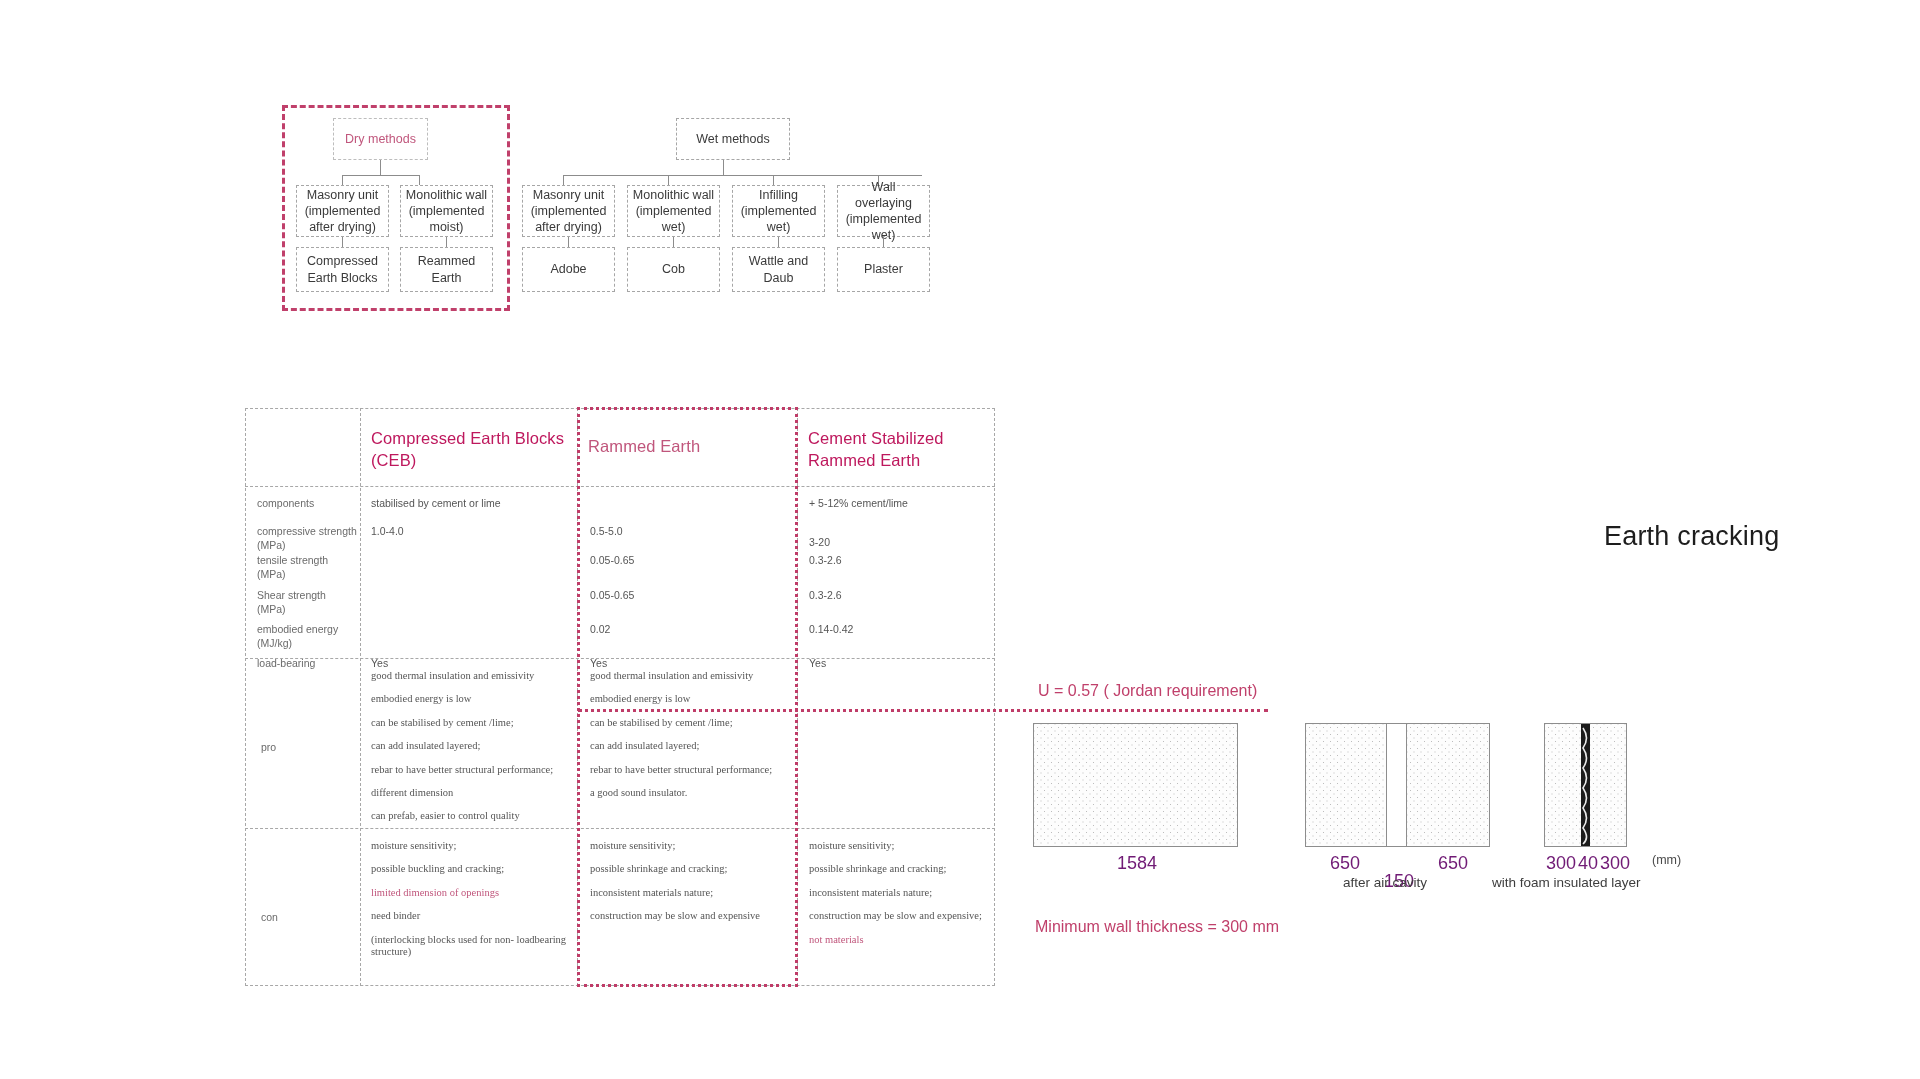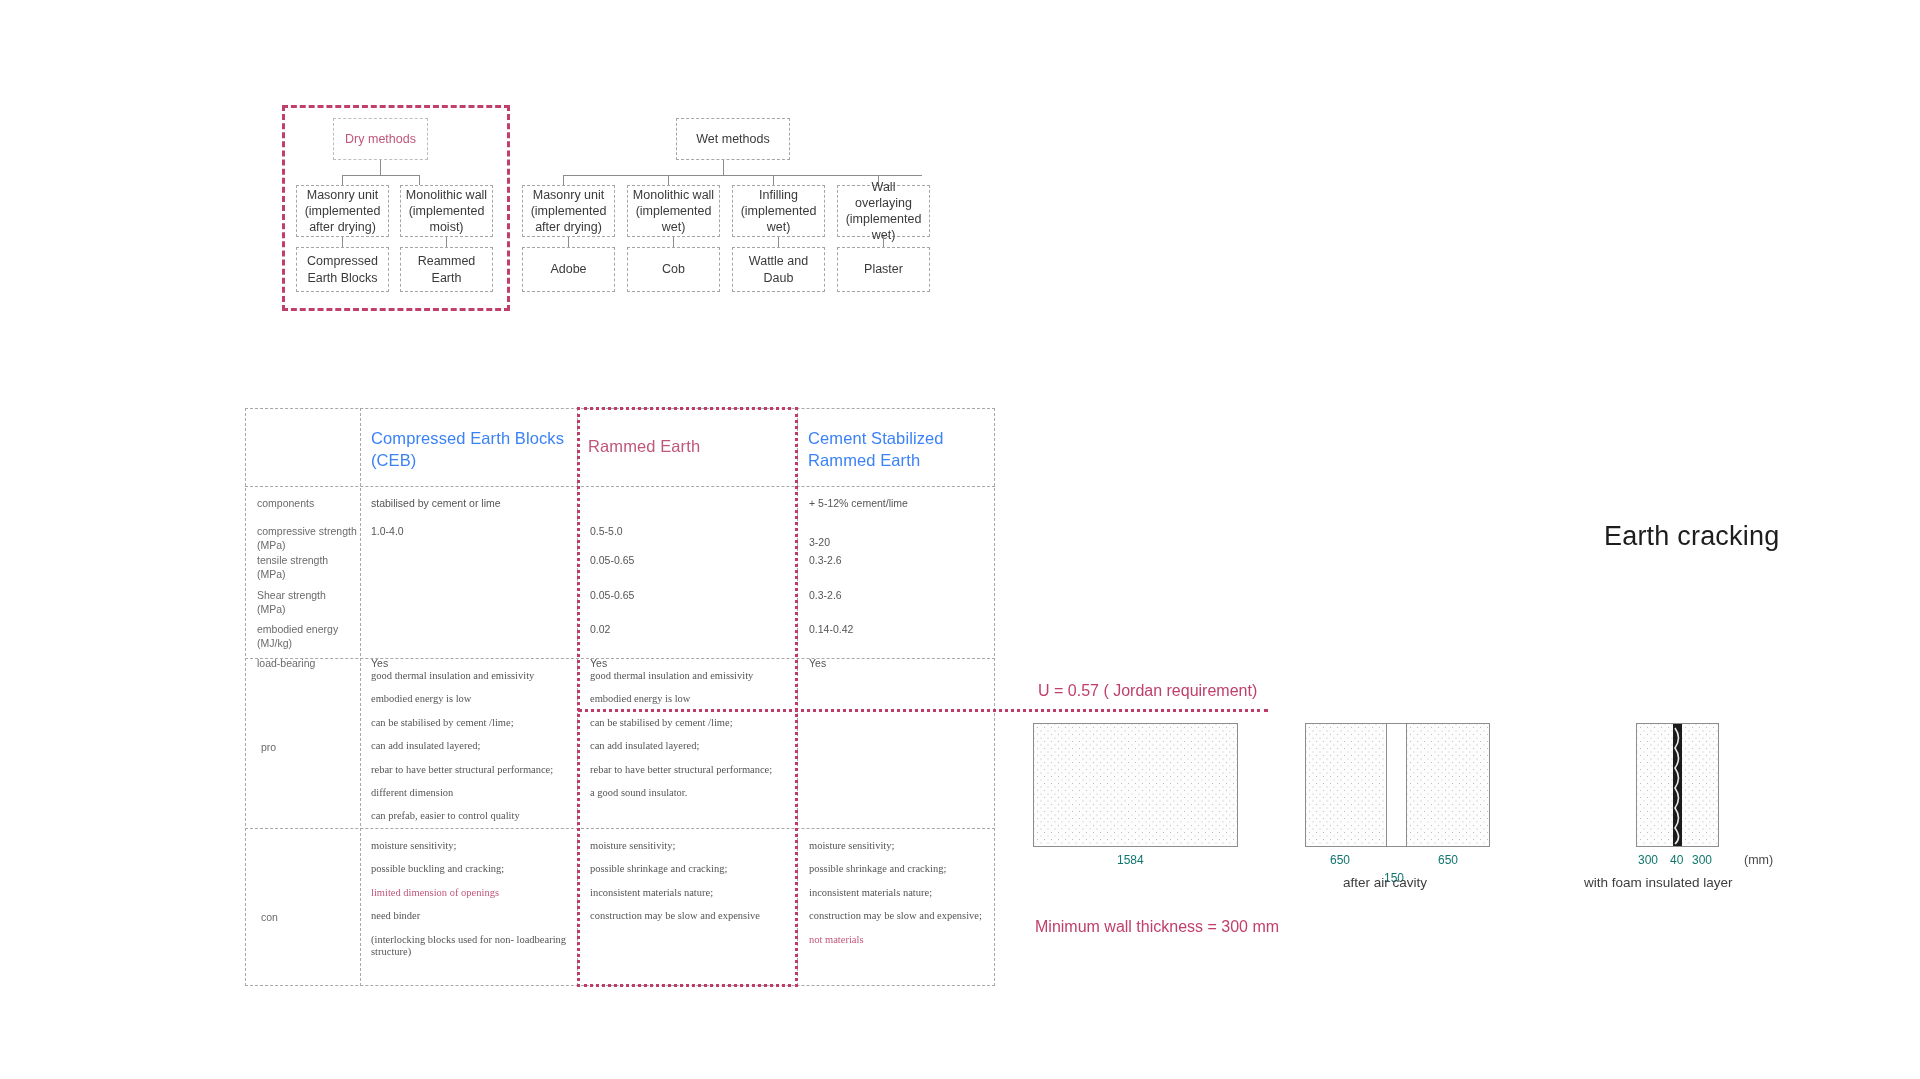--- a/index.html
+++ b/index.html
@@ -52,21 +52,21 @@
     border: 1px dashed #a8a8a8;
     box-sizing: border-box;
   }
   .mtx-hline { position: absolute; left: 0; right: 0; border-top: 1px dashed #a8a8a8; }
   .mtx-vline { position: absolute; top: 0; bottom: 0; border-left: 1px dashed #a8a8a8; }
 
   .mtx-head {
     position: absolute;
     font-size: 16.5px;
     line-height: 1.32;
-    color: #3b82f6;
+    color: #be185d;
     letter-spacing: .1px;
   }
   .mtx-head.accent { color: #c0567c; }
 
   .mtx-rowlabel {
     position: absolute;
     font-size: 10.5px;
     color: #6a6a6a;
     line-height: 1.36;
   }
@@ -127,21 +127,21 @@
       radial-gradient(#bdbdbd 0.8px, transparent 0.9px);
     background-size: 7px 7px, 7px 7px;
     background-position: 0 0, 3.5px 3.5px;
     height: 100%;
   }
   .cavity-fill { background: #ffffff; height: 100%; border-left: 1.2px solid #8d8d8d; border-right: 1.2px solid #8d8d8d; }
   .foam-fill {
     background: #1b1b1b; height: 100%;
     position: relative; overflow: hidden;
   }
-  .wall-dims { position: absolute; font-size: 12px; color: #0f766e; }
+  .wall-dims { position: absolute; font-size: 18px; color: #701a75; }
   .wall-caption { position: absolute; font-size: 13.5px; color: #3d3d3d; white-space: nowrap; }
   .unit-label { position: absolute; font-size: 12.5px; color: #4a4a4a; }
 
   
   #earth-title {
     position: absolute;
     left: 1604px;
     top: 521px;
     font-size: 27px;
     color: #1d1d1d;
@@ -369,21 +369,21 @@
     <div class="earth-fill" style="width:81px;"></div>
     <div class="cavity-fill" style="width:19px;"></div>
     <div class="earth-fill" style="width:83px;"></div>
   </div>
   <div class="wall-dims" style="left:25px; top:130px;">650</div>
   <div class="wall-dims" style="left:79px; top:148px;">150</div>
   <div class="wall-dims" style="left:133px; top:130px;">650</div>
   <div class="wall-caption" style="left:38px; top:152px;">after air cavity</div>
 </div>
 
-<div class="wall-wrap" style="left:1636px; top:723px; width:69px; height:160px;">
+<div class="wall-wrap" style="left:1544px; top:723px; width:69px; height:160px;">
   <div class="wall-box" style="left:0; top:0; width:83px; height:124px;">
     <div class="earth-fill" style="width:36px;"></div>
     <div class="foam-fill" style="width:9px;">
       <svg width="9" height="124" viewBox="0 0 9 124" style="position:absolute;left:0;top:0;">
         <path d="M2 4 Q9 14 2 24 Q9 34 2 44 Q9 54 2 64 Q9 74 2 84 Q9 94 2 104 Q9 114 2 120" stroke="#e9e9e9" stroke-width="1.6" fill="none"></path>
       </svg>
     </div>
     <div class="earth-fill" style="width:36px;"></div>
   </div>
   <div class="wall-dims" style="left:2px; top:130px;">300</div>

